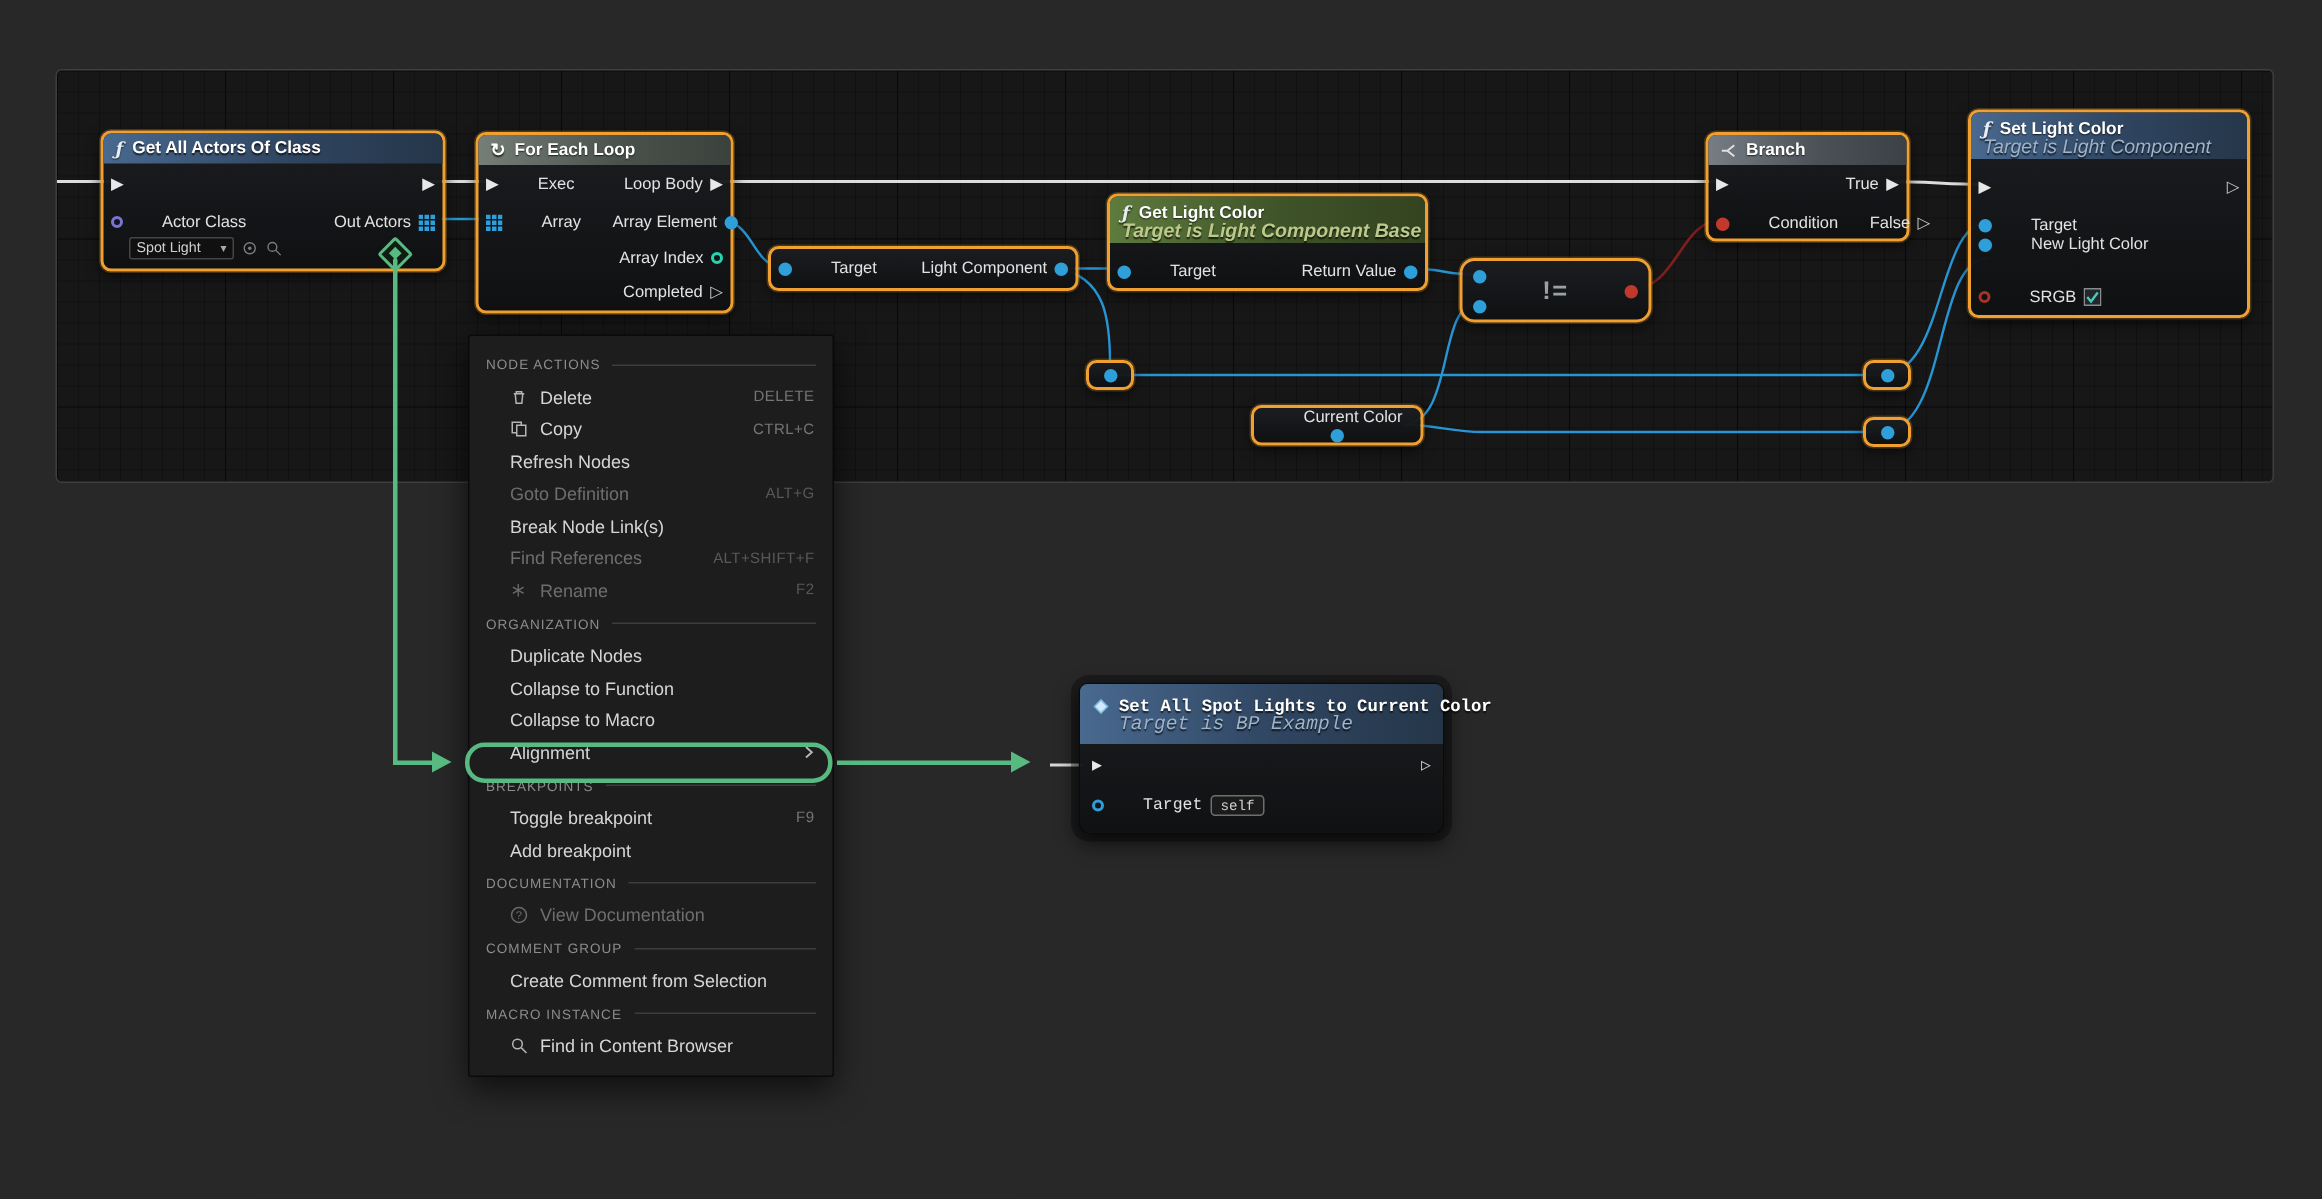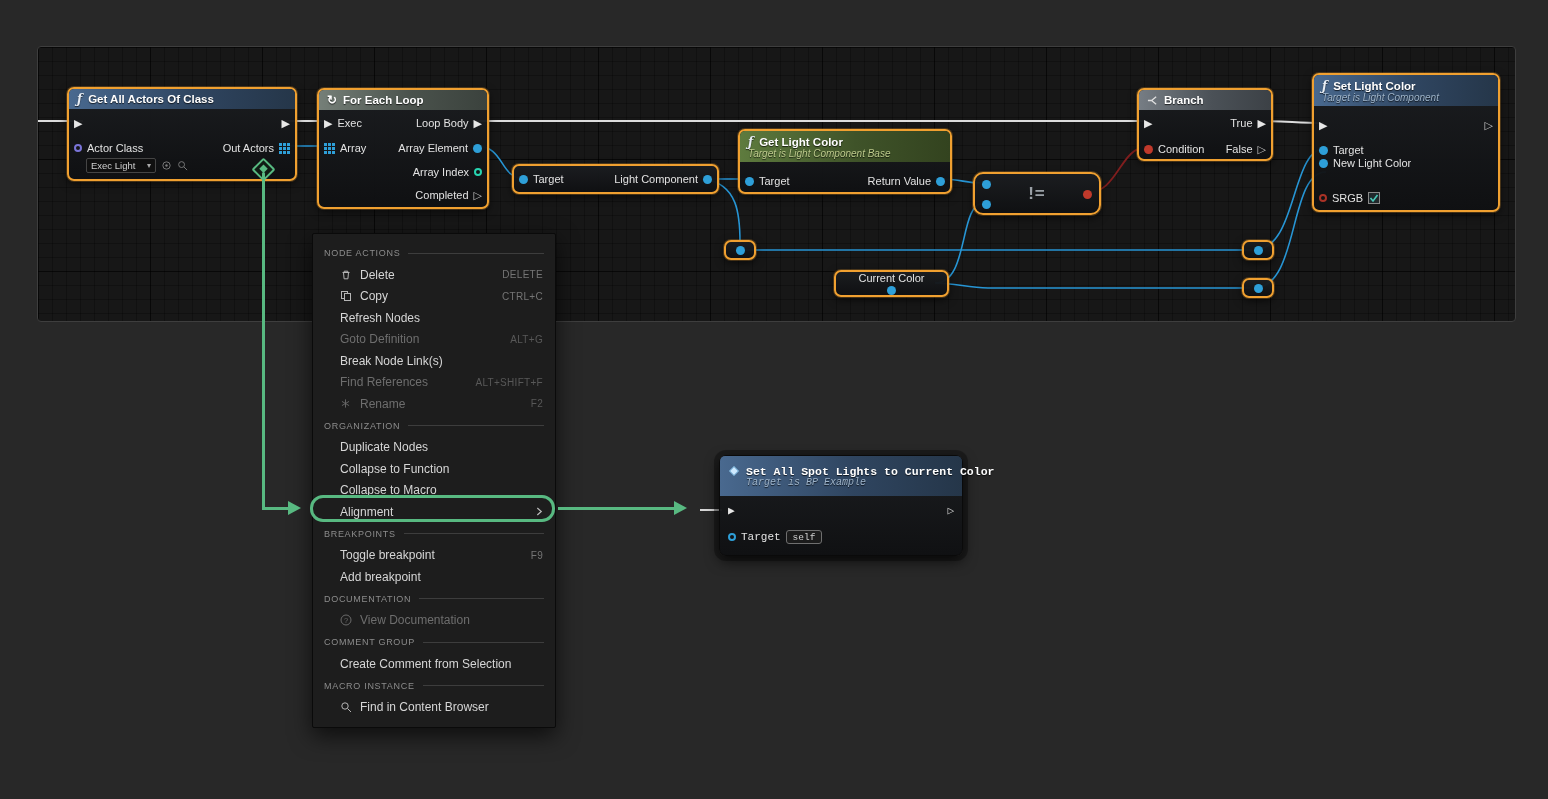--- a/index.html
+++ b/index.html
@@ -24,34 +24,34 @@
   
   .node { position:absolute; z-index:2; border-radius:7px; border:1px solid #0a0a0a;
           background:linear-gradient(180deg, rgba(27,29,32,.97), rgba(15,16,18,.97));
           box-shadow:0 3px 9px rgba(0,0,0,.6); color:#e2e2e2; font-size:11px; }
   .node.sel { border:2px solid #f0a030; box-shadow:0 0 0 1px rgba(240,160,48,.25), 0 3px 9px rgba(0,0,0,.6); }
   .nh { height:20px; display:flex; align-items:center; gap:6px; padding:0 8px;
         border-radius:5px 5px 0 0; font-size:11.5px; font-weight:bold; color:#fff;
         text-shadow:0 1px 1px rgba(0,0,0,.7); white-space:nowrap; }
   .nh2 { height:31px; flex-direction:column; align-items:flex-start; justify-content:center; gap:0; }
   .nh2 .trow { display:flex; align-items:center; gap:6px; }
-  .nsub { font-weight:normal; font-style:italic; font-size:10px; line-height:10px; }
+  .nsub { font-weight:normal; font-style:italic; font-size:13px; line-height:10px; }
   .hdr-blue   { background:linear-gradient(90deg,#49698f,#2f4560 55%,#253649); }
   .hdr-green  { background:linear-gradient(90deg,#5e7b3e,#3f5329 55%,#33431f); }
   .hdr-macro  { background:linear-gradient(90deg,#757f78,#4a524c 55%,#3b423d); }
   .hdr-branch { background:linear-gradient(90deg,#767d84,#4b5157 55%,#3c4146); }
-  .sub-green { color:#bcc98b; }
+  .sub-green { color:#bcc98b;font-weight:bold; }
   .sub-blue  { color:#9db3c9; }
   .fn-ic { font-family:"DejaVu Serif", serif; font-style:italic; font-size:12px; color:#e8eef5; }
   .loop-ic { font-size:12px; }
 
   .prow { position:absolute; left:5px; right:5px; height:20px; display:flex;
           justify-content:space-between; align-items:center; }
   .pl, .pr { display:flex; align-items:center; gap:5px; }
-  .plabel { font-size:11px; color:#e2e2e2; white-space:nowrap; }
+  .plabel { font-size:11px; color:#e2e2e2; white-space:nowrap;margin-left:21px; }
   .exec { font-size:11px; line-height:1; color:#e8e8e8; cursor:pointer; }
   .exec.out { color:#c8c8c8; }
   .dot { width:9px; height:9px; border-radius:50%; flex:none; cursor:pointer; }
   .d-blue   { background:#2e9fd8; }
   .d-red    { background:#c0392b; }
   .h-class  { width:8px; height:8px; background:transparent; border:2px solid #7a74d8; }
   .h-teal   { width:8px; height:8px; background:transparent; border:2px solid #27d4b0; }
   .h-red    { width:8px; height:8px; background:transparent; border:2px solid #a93226; }
   .h-blue   { width:8px; height:8px; background:transparent; border:2px solid #2e9fd8; }
 
@@ -67,21 +67,21 @@
   .ccnode { display:flex; align-items:center; justify-content:space-between; padding:0 8px; border-radius:7px;flex-direction:column; }
 
   .selfbox { display:inline-flex; align-items:center; height:14px; padding:0 6px;
              border:1px solid #6f6f6f; border-radius:3px; background:#1b1b1b;
              font-size:9.5px; color:#d0d0d0; }
 
   #setall { box-shadow:0 0 0 5px rgba(0,0,0,.3), 0 5px 14px rgba(0,0,0,.7);font-family:Liberation Mono, monospace; }
   #setall-stub { position:absolute; left:700px; top:509px; width:22px; height:2px; background:#d8d8d8; z-index:1; }
 
   
-  #menu { position:absolute; left:312px; top:233px; width:244px; z-index:4;
+  #menu { position:absolute; left:312px; top:223px; width:244px; z-index:4;
           background:#1d1d1d; border:1px solid #0a0a0a; border-radius:2px;
           box-shadow:0 8px 22px rgba(0,0,0,.65); padding:8px 0 9px; }
   .ms { display:flex; align-items:center; gap:8px; height:22px; padding:0 11px;
         color:#8c8c8c; font-size:9px; letter-spacing:.7px; }
   .ms .rule { flex:1; border-top:1px solid #3d3d3d; }
   .mi { display:flex; align-items:center; height:21.5px; padding:0 12px 0 27px;
         font-size:12px; color:#d6d6d6; cursor:pointer; }
   .mi .ic { width:14px; margin-right:6px; flex:none; display:flex; align-items:center; }
   .mi .ml { white-space:nowrap; }
   .mi .sc { margin-left:auto; font-size:10px; color:#757575; letter-spacing:.3px; }
@@ -164,21 +164,21 @@
                   <rect x="4" y="8" width="3" height="3"></rect>
                   <rect x="8" y="8" width="3" height="3"></rect>
                 </g>
               </svg>
           </span>
         </span>
       </div>
       <div class="prow" style="top:66px">
         <span class="pl" style="padding-left:12px">
           <span class="dd">
-            <span>Exec Light</span>
+            <span>Spot Light</span>
             <span class="chev">▾</span>
           </span>
           <span class="mini-ic">
             <svg viewBox="0 0 12 12" width="11" height="11">
                 <circle cx="6" cy="6" r="4" fill="none" stroke="#909090"></circle>
                 <circle cx="6" cy="6" r="1.3" fill="#909090"></circle>
               </svg>
           </span>
           <span class="mini-ic">
             <svg viewBox="0 0 12 12" width="11" height="11">

